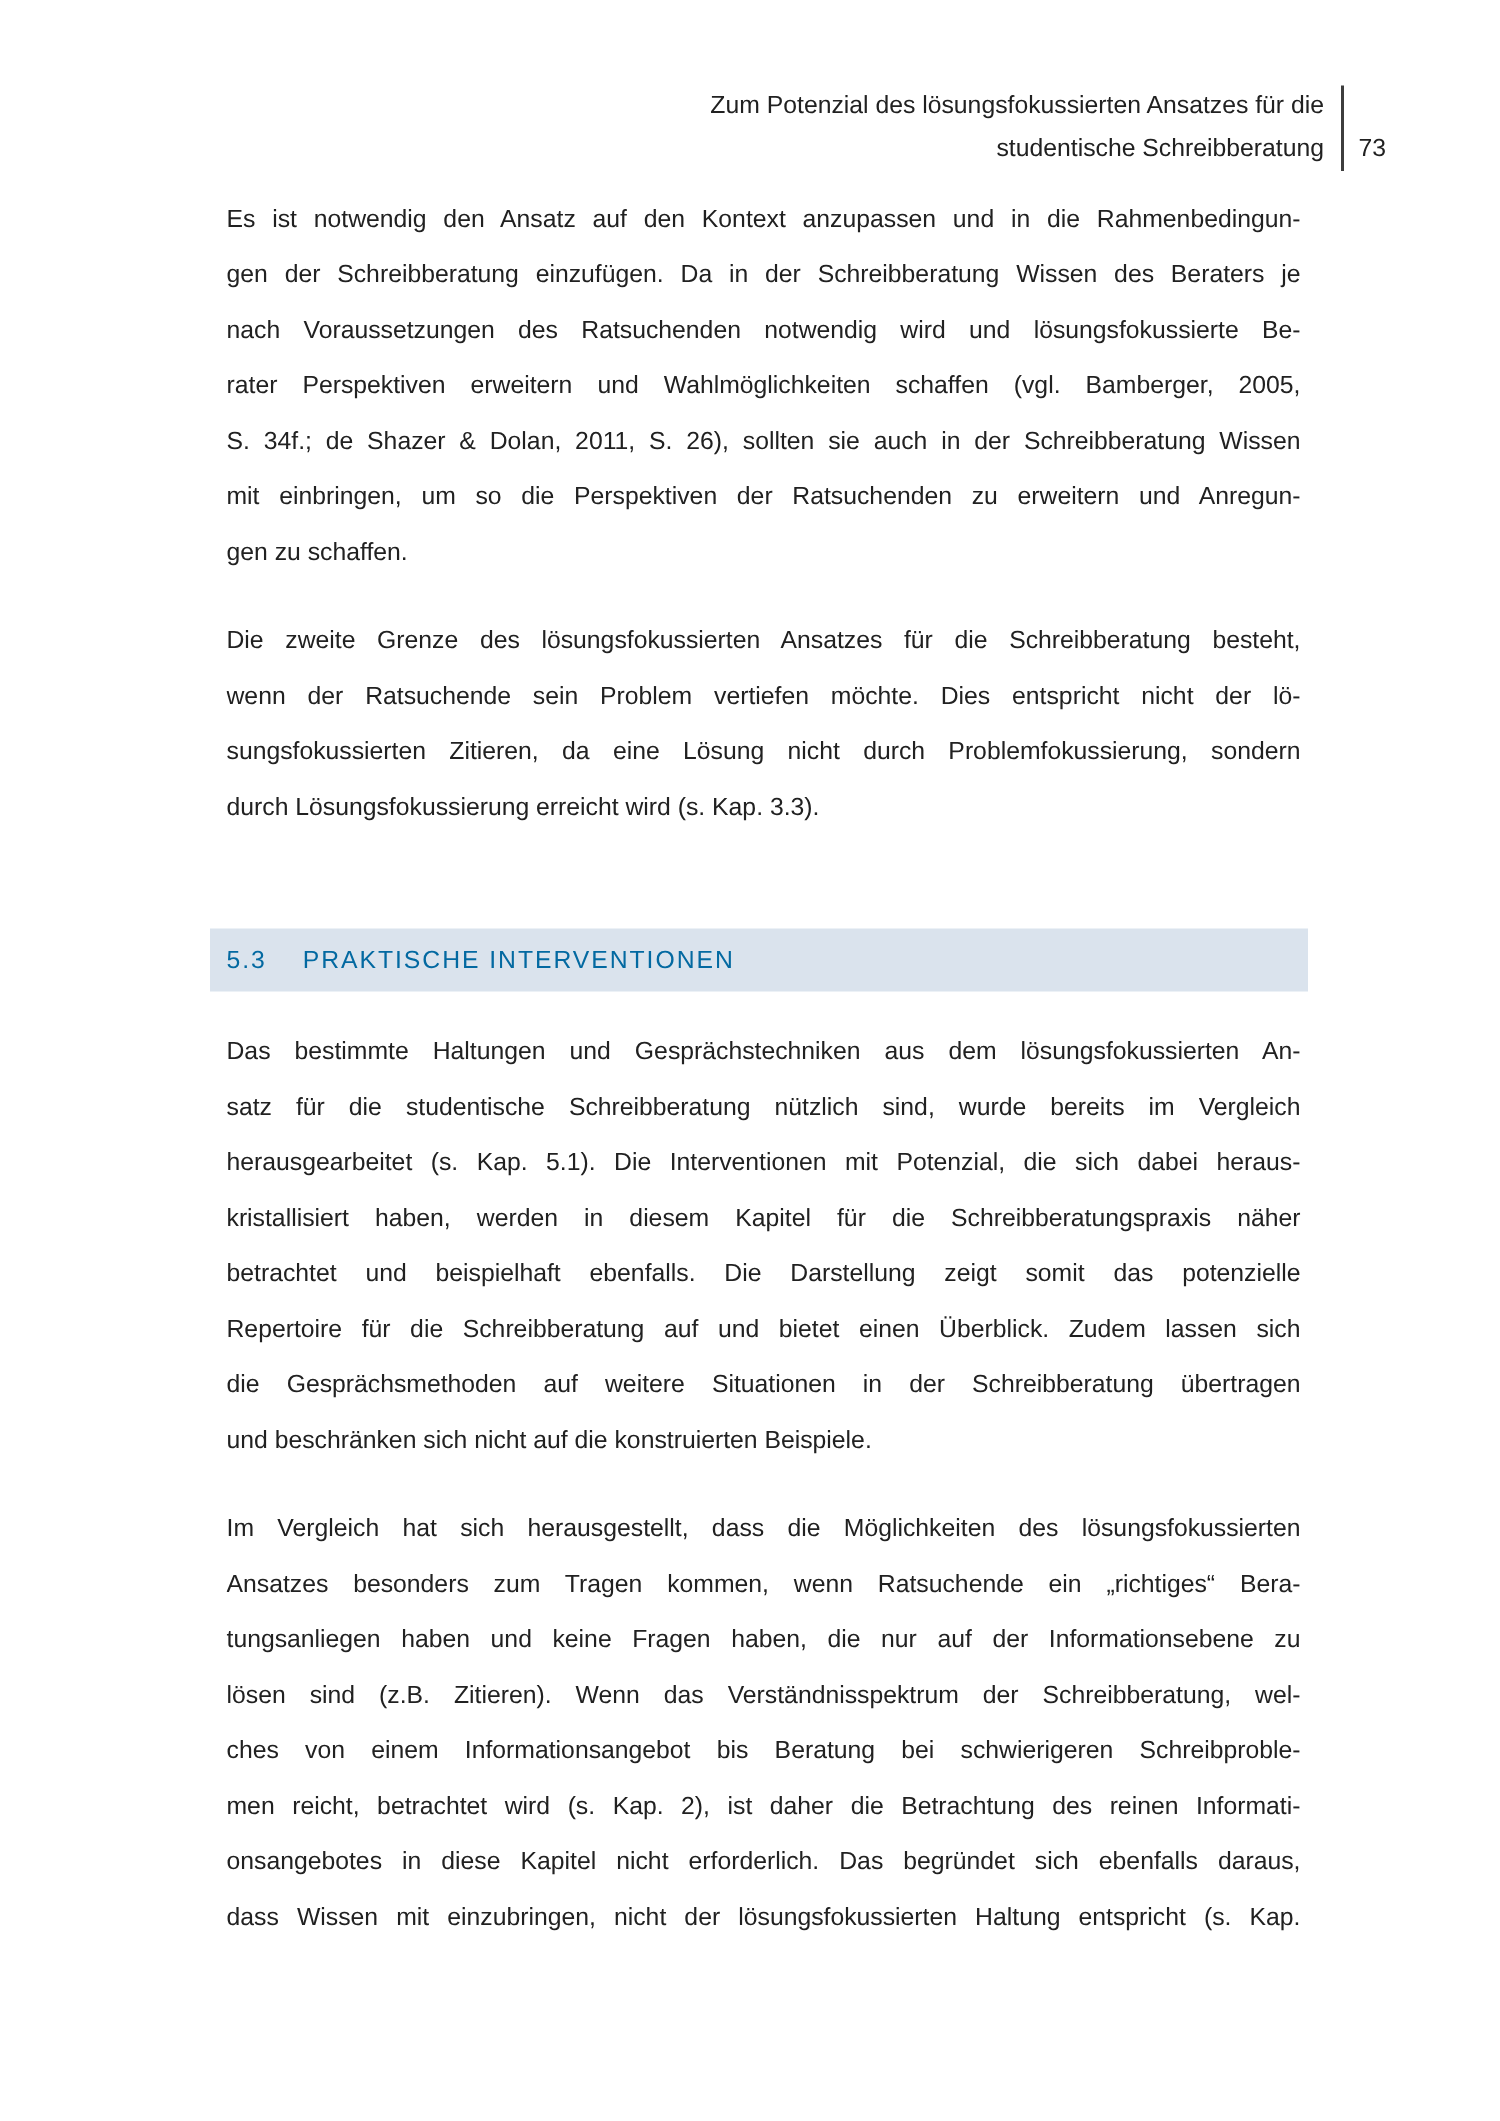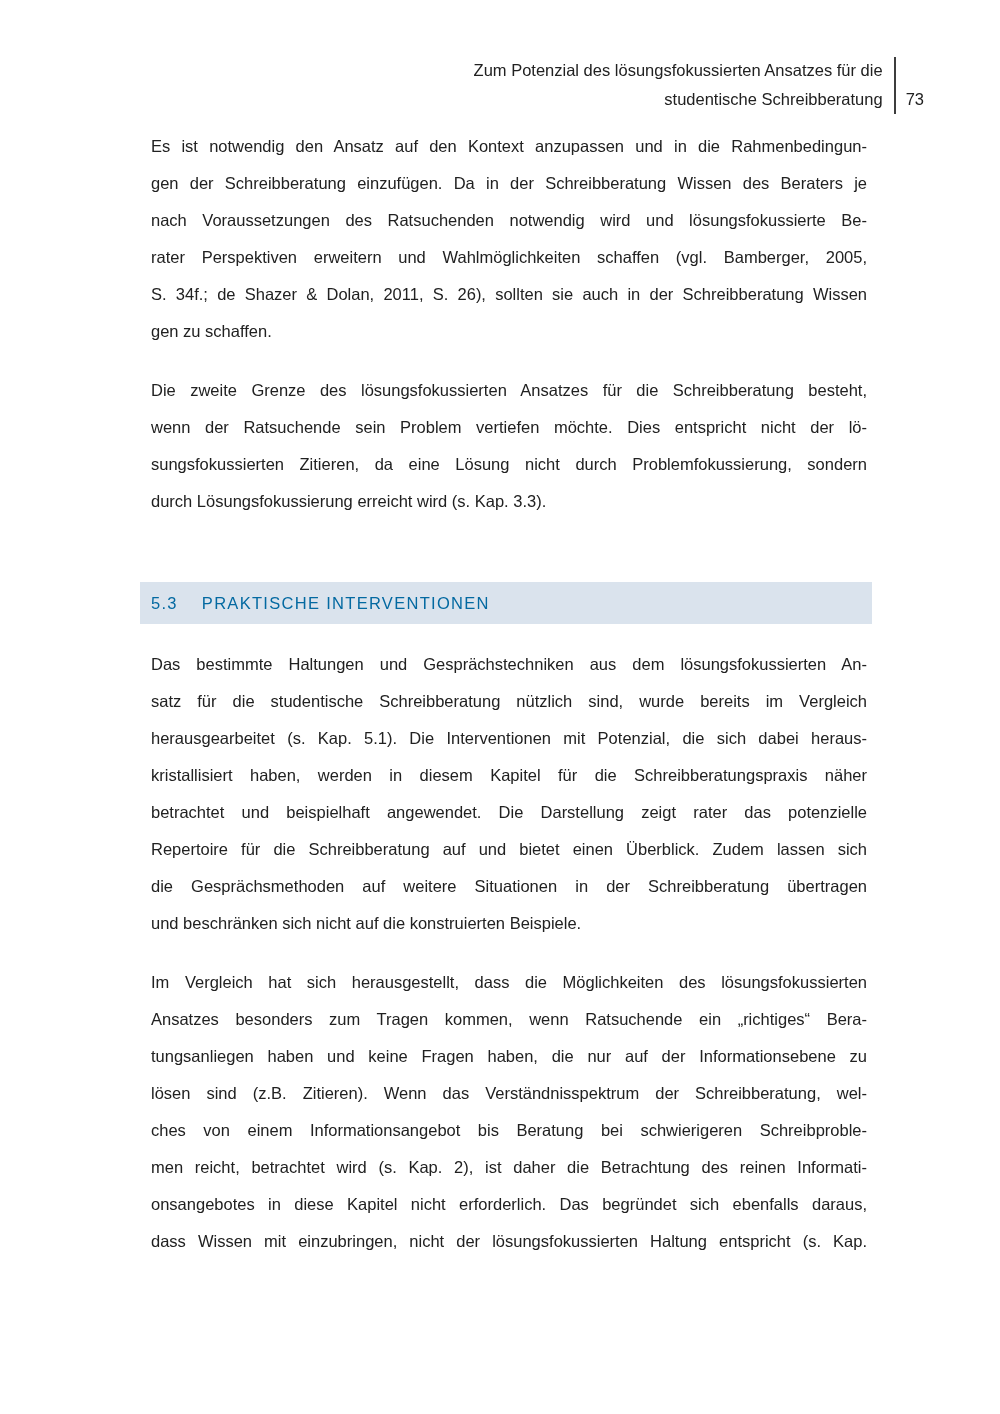--- a/index.html
+++ b/index.html
@@ -98,35 +98,36 @@
     <div class="rh-page-number">73</div>
   </div>
 
   <div class="content" id="content">
       <div class="paragraph">
         <div class="line">Es ist notwendig den Ansatz auf den Kontext anzupassen und in die Rahmenbedingun-</div>
         <div class="line">gen der Schreibberatung einzufügen. Da in der Schreibberatung Wissen des Beraters je</div>
         <div class="line">nach Voraussetzungen des Ratsuchenden notwendig wird und lösungsfokussierte Be-</div>
         <div class="line">rater Perspektiven erweitern und Wahlmöglichkeiten schaffen (vgl. Bamberger, 2005,</div>
         <div class="line">S. 34f.; de Shazer &amp; Dolan, 2011, S. 26), sollten sie auch in der Schreibberatung Wissen</div>
+        <div class="line">mit einbringen, um so die Perspektiven der Ratsuchenden zu erweitern und Anregun-</div>
         <div class="line line-last">gen zu schaffen.</div>
       </div>
       <div class="paragraph">
         <div class="line">Die zweite Grenze des lösungsfokussierten Ansatzes für die Schreibberatung besteht,</div>
         <div class="line">wenn der Ratsuchende sein Problem vertiefen möchte. Dies entspricht nicht der lö-</div>
         <div class="line">sungsfokussierten Zitieren, da eine Lösung nicht durch Problemfokussierung, sondern</div>
         <div class="line line-last">durch Lösungsfokussierung erreicht wird (s. Kap. 3.3).</div>
       </div>
       <div class="section-heading"><span class="sh-num">5.3</span><span class="sh-title">PRAKTISCHE INTERVENTIONEN</span></div>
       <div class="paragraph">
         <div class="line">Das bestimmte Haltungen und Gesprächstechniken aus dem lösungsfokussierten An-</div>
         <div class="line">satz für die studentische Schreibberatung nützlich sind, wurde bereits im Vergleich</div>
         <div class="line">herausgearbeitet (s. Kap. 5.1). Die Interventionen mit Potenzial, die sich dabei heraus-</div>
         <div class="line">kristallisiert haben, werden in diesem Kapitel für die Schreibberatungspraxis näher</div>
-        <div class="line">betrachtet und beispielhaft angewendet. Die Darstellung zeigt rater das potenzielle</div>
+        <div class="line">betrachtet und beispielhaft ebenfalls. Die Darstellung zeigt somit das potenzielle</div>
         <div class="line">Repertoire für die Schreibberatung auf und bietet einen Überblick. Zudem lassen sich</div>
         <div class="line">die Gesprächsmethoden auf weitere Situationen in der Schreibberatung übertragen</div>
         <div class="line line-last">und beschränken sich nicht auf die konstruierten Beispiele.</div>
       </div>
       <div class="paragraph">
         <div class="line">Im Vergleich hat sich herausgestellt, dass die Möglichkeiten des lösungsfokussierten</div>
         <div class="line">Ansatzes besonders zum Tragen kommen, wenn Ratsuchende ein „richtiges“ Bera-</div>
         <div class="line">tungsanliegen haben und keine Fragen haben, die nur auf der Informationsebene zu</div>
         <div class="line">lösen sind (z.B. Zitieren). Wenn das Verständnisspektrum der Schreibberatung, wel-</div>
         <div class="line">ches von einem Informationsangebot bis Beratung bei schwierigeren Schreibproble-</div>

